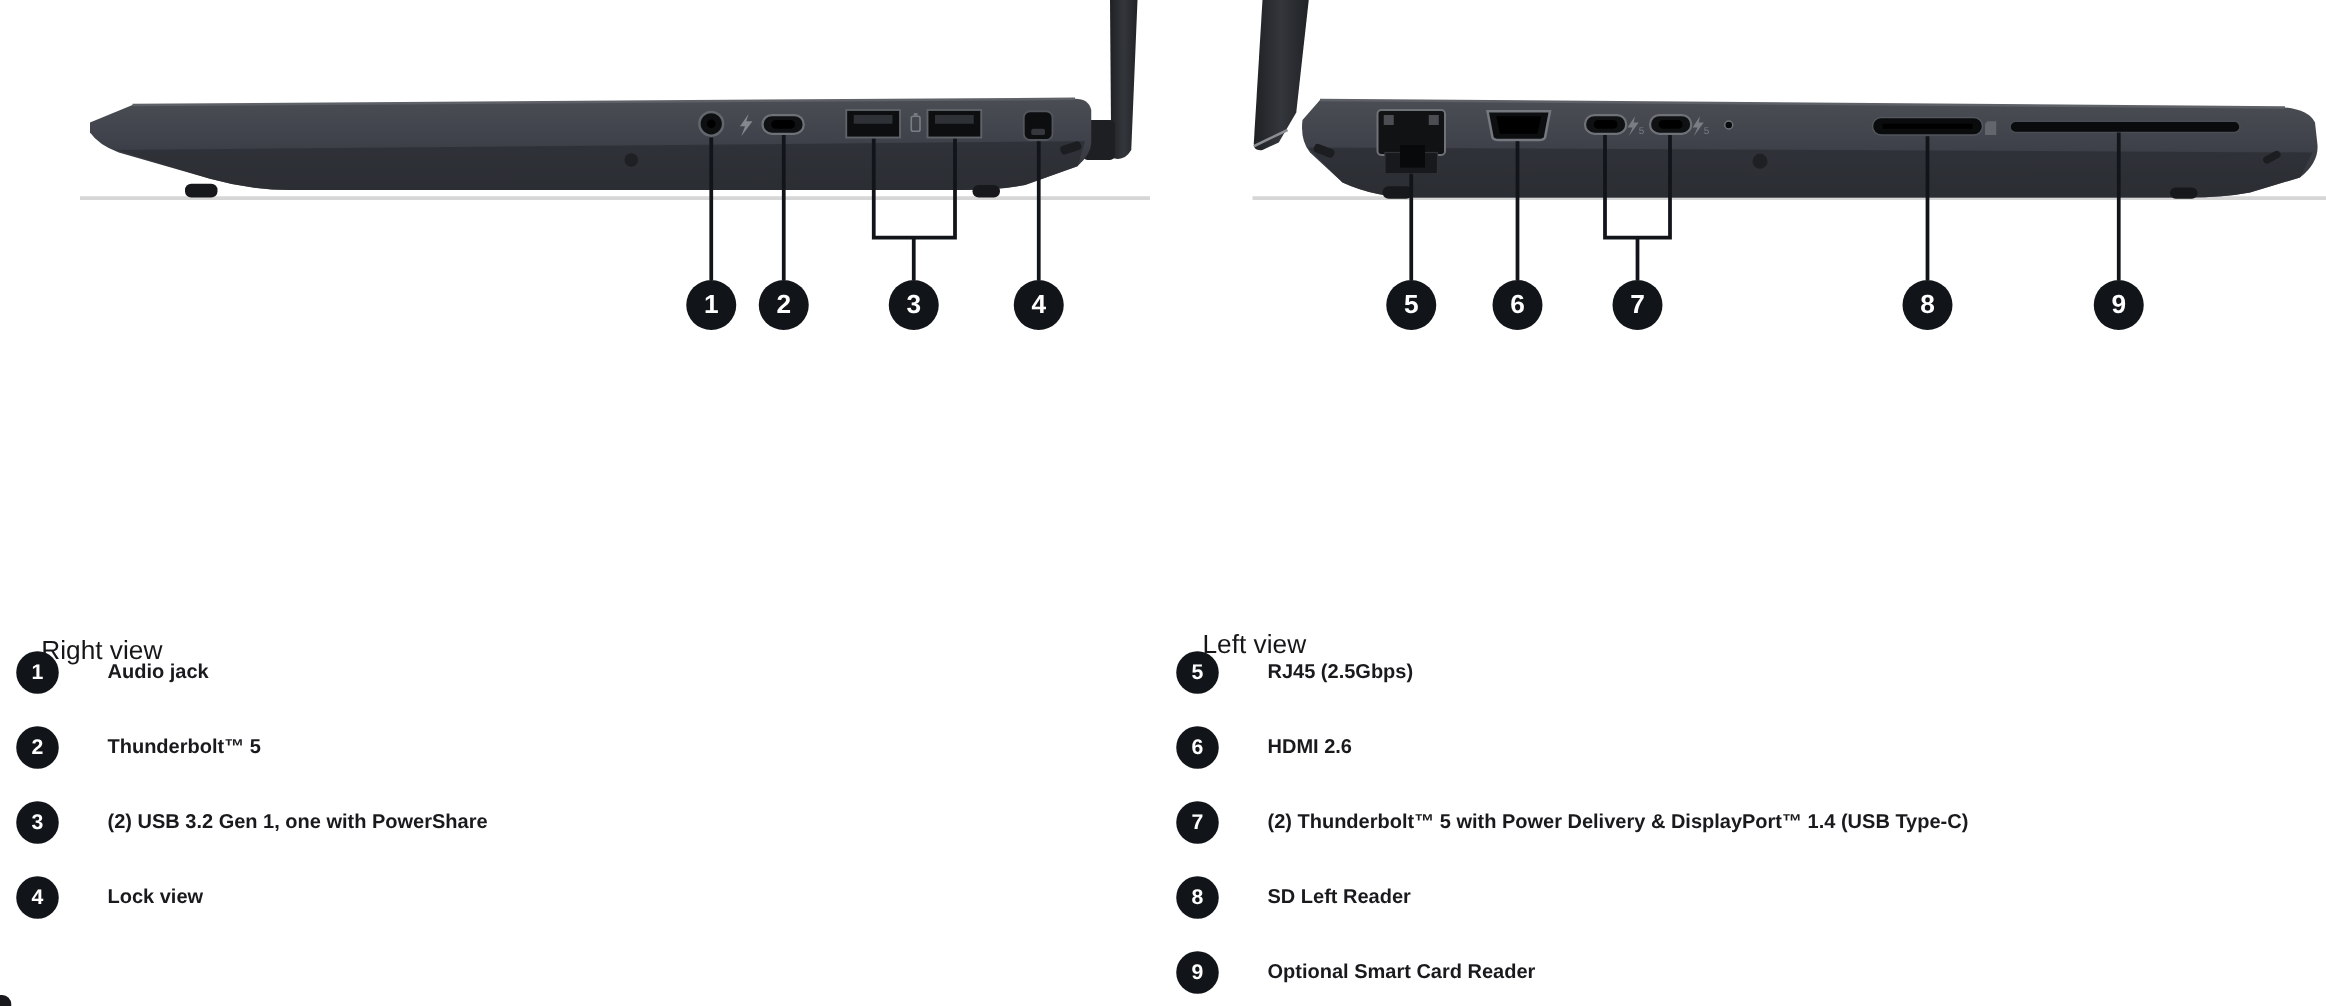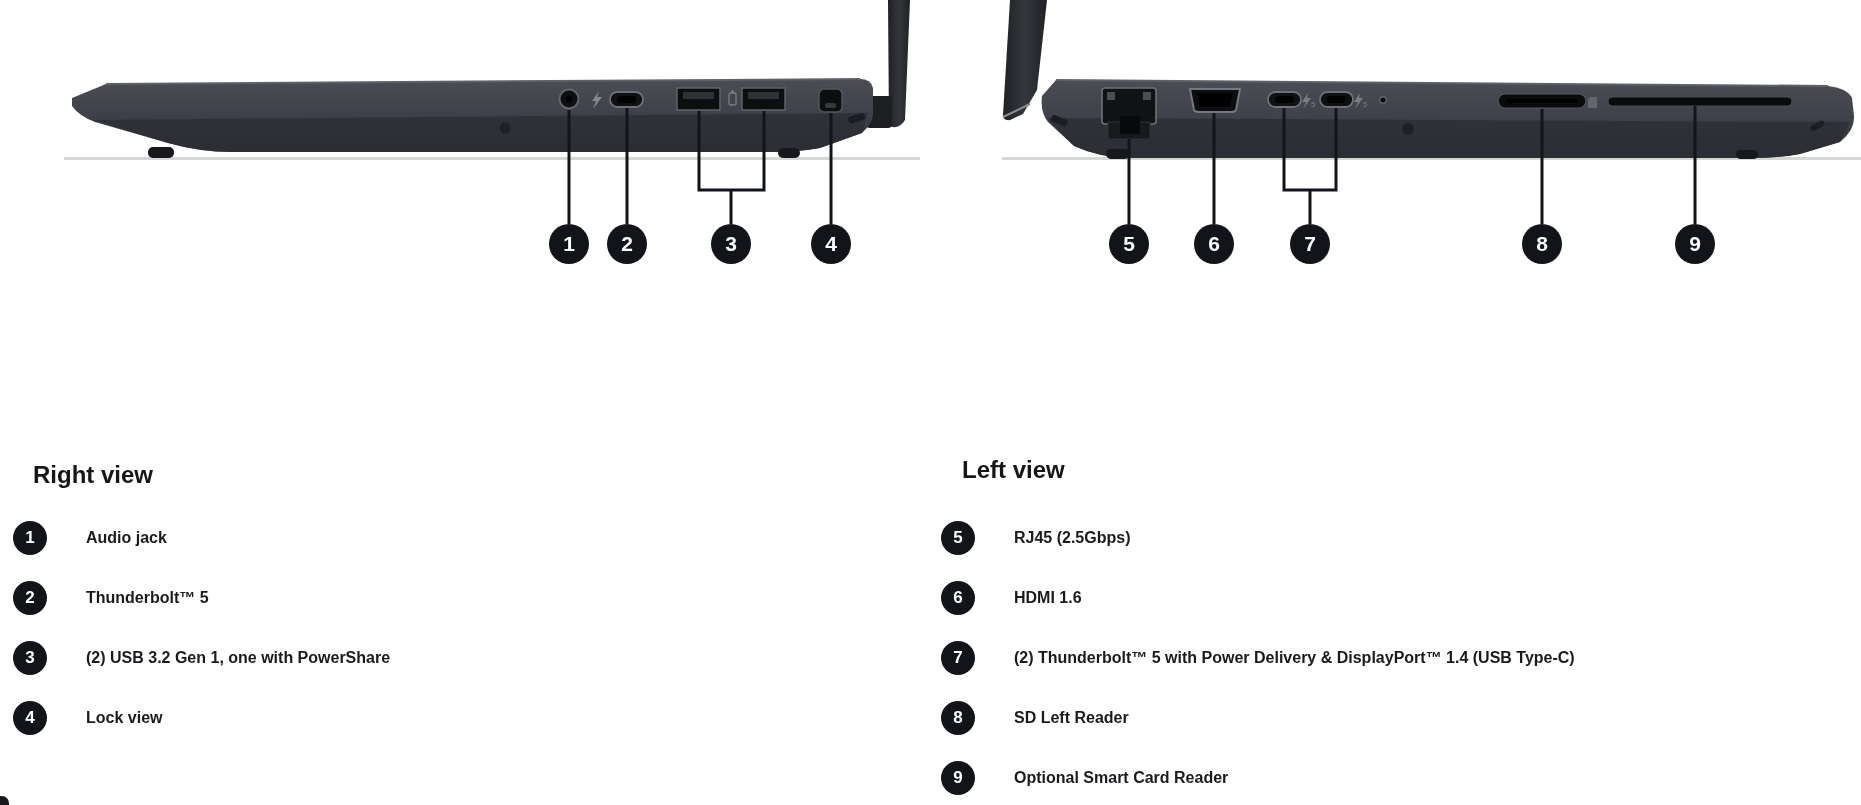--- a/index.html
+++ b/index.html
@@ -17,22 +17,23 @@
     width:40px;height:40px;
     background:#111418;
     border-radius:50%;
     color:#fff;
     font-size:21px;font-weight:bold;
     display:flex;align-items:center;justify-content:center;
     top:224px;
   }
   .legend-title{
     position:absolute;
-    font-size:24px;font-weight:bold;color:#161618;
+    font-size:21px;font-weight:normal;color:#161618;
     white-space:nowrap;
+    margin-top:48px;
   }
   .legend-row{position:absolute;height:34px;white-space:nowrap;}
   .legend-bullet{
     position:absolute;left:0;top:0;
     width:34px;height:34px;background:#111418;border-radius:50%;
     color:#fff;font-size:17px;font-weight:bold;
     display:flex;align-items:center;justify-content:center;
   }
   .legend-label{
     position:absolute;left:73px;top:50%;
@@ -210,21 +211,21 @@
     <div class="legend-bullet">4</div>
     <div class="legend-label">Lock view</div>
   </div>
 
   <div class="legend-row" style="left:941px;top:521px;">
     <div class="legend-bullet">5</div>
     <div class="legend-label">RJ45 (2.5Gbps)</div>
   </div>
   <div class="legend-row" style="left:941px;top:581px;">
     <div class="legend-bullet">6</div>
-    <div class="legend-label">HDMI 1.6</div>
+    <div class="legend-label">HDMI 2.6</div>
   </div>
   <div class="legend-row" style="left:941px;top:641px;">
     <div class="legend-bullet">7</div>
     <div class="legend-label">(2) Thunderbolt™ 5 with Power Delivery &amp; DisplayPort™ 1.4 (USB Type-C)</div>
   </div>
   <div class="legend-row" style="left:941px;top:701px;">
     <div class="legend-bullet">8</div>
     <div class="legend-label">SD Left Reader</div>
   </div>
   <div class="legend-row" style="left:941px;top:761px;">

